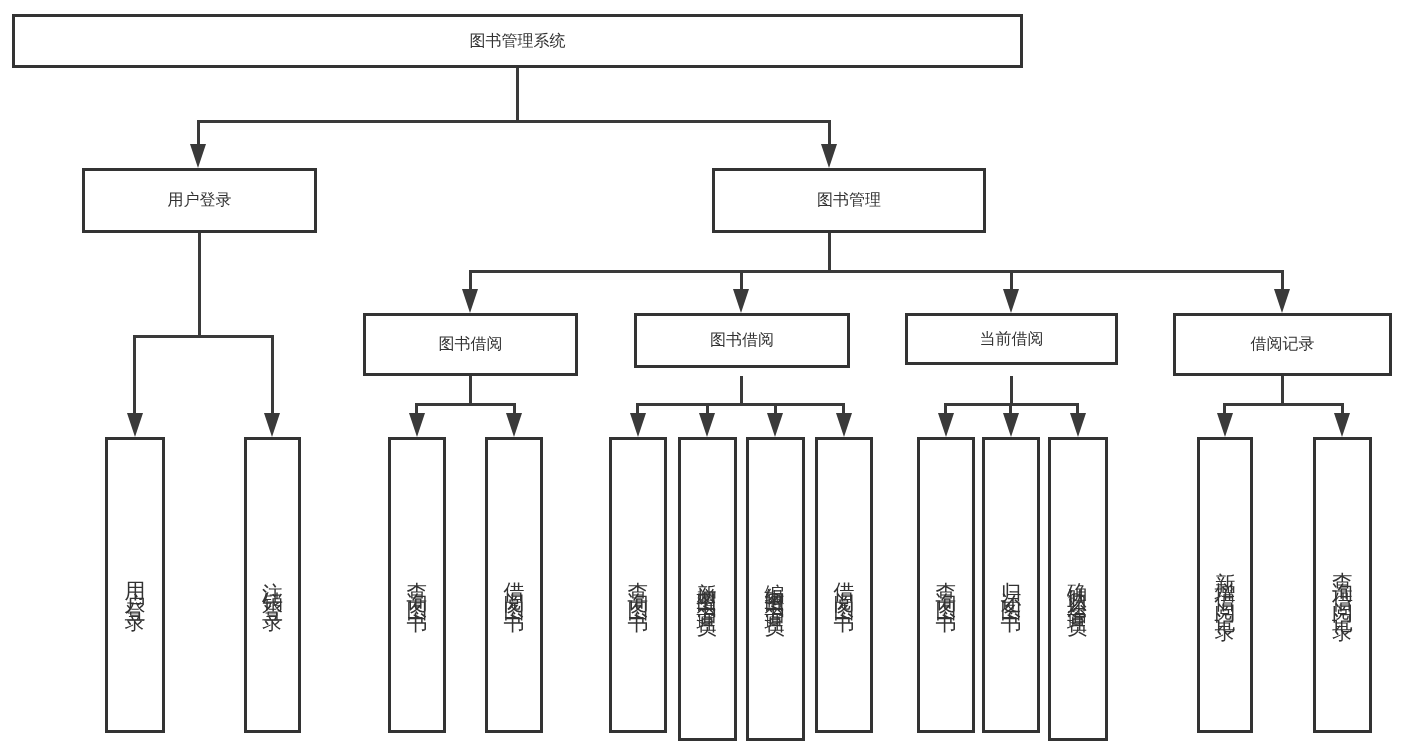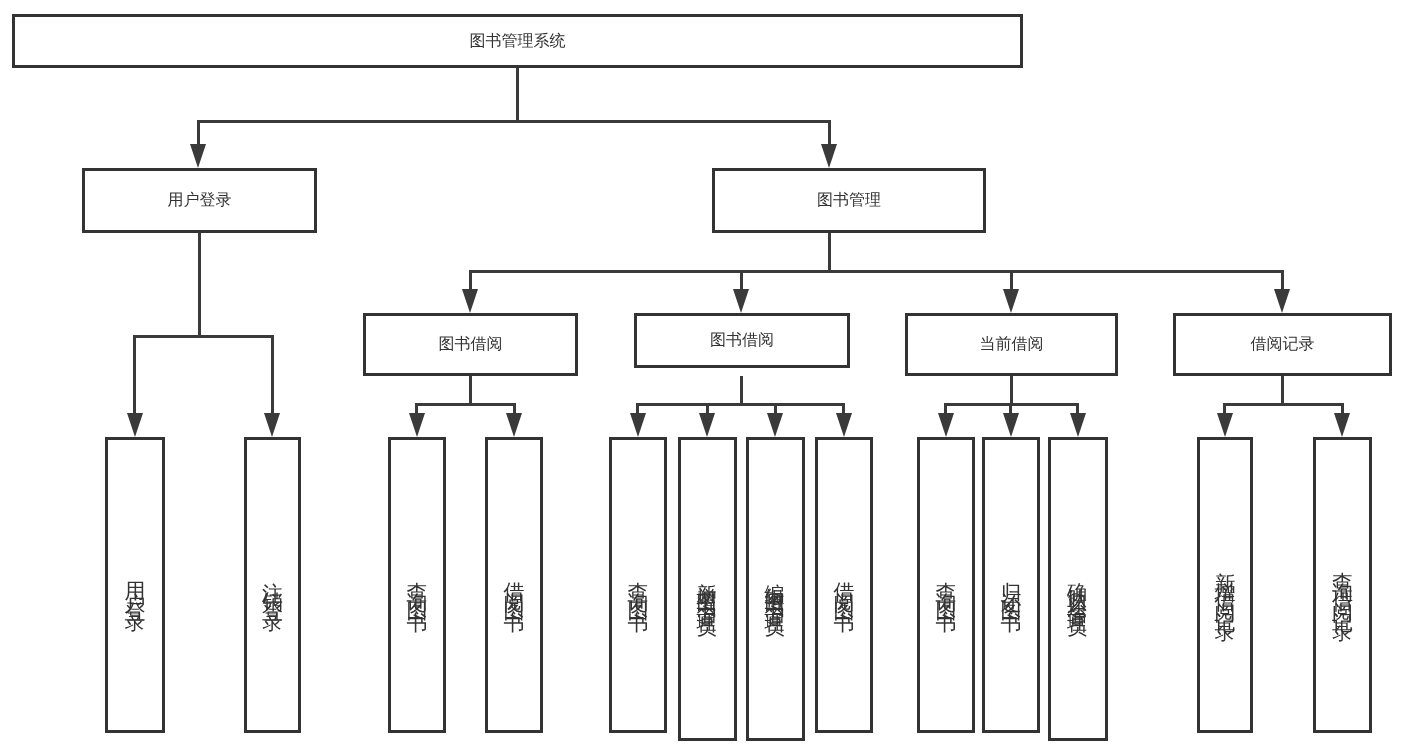--- a/index.html
+++ b/index.html
@@ -66,21 +66,21 @@
 
 <div class="canvas">
 
   <div class="box" style="left:12px; top:14px; width:1011px; height:54px;">图书管理系统</div>
 
   <div class="box" style="left:82px; top:168px; width:235px; height:65px;">用户登录</div>
   <div class="box" style="left:712px; top:168px; width:274px; height:65px;">图书管理</div>
 
   <div class="box" style="left:363px; top:313px; width:215px; height:63px;">图书借阅</div>
   <div class="box" style="left:634px; top:313px; width:216px; height:55px;">图书借阅</div>
-  <div class="box" style="left:905px; top:313px; width:213px; height:63px;">当前借阅</div>
+  <div class="box" style="left:905px; top:313px; width:213px; height:52px;">当前借阅</div>
   <div class="box" style="left:1173px; top:313px; width:219px; height:63px;">借阅记录</div>
 
   <div class="box vbox" style="left:105px; top:437px; width:60px; height:296px;">用户登录</div>
   <div class="box vbox" style="left:244px; top:437px; width:57px; height:296px;">注销登录</div>
 
   <div class="box vbox" style="left:388px; top:437px; width:58px; height:296px;">查询图书</div>
   <div class="box vbox" style="left:485px; top:437px; width:58px; height:296px;">借阅图书</div>
 
   <div class="box vbox" style="left:609px; top:437px; width:58px; height:296px;">查询图书</div>
   <div class="box vbox long" style="left:678px; top:437px; width:59px; height:304px;">新增图书（管理员）</div>

